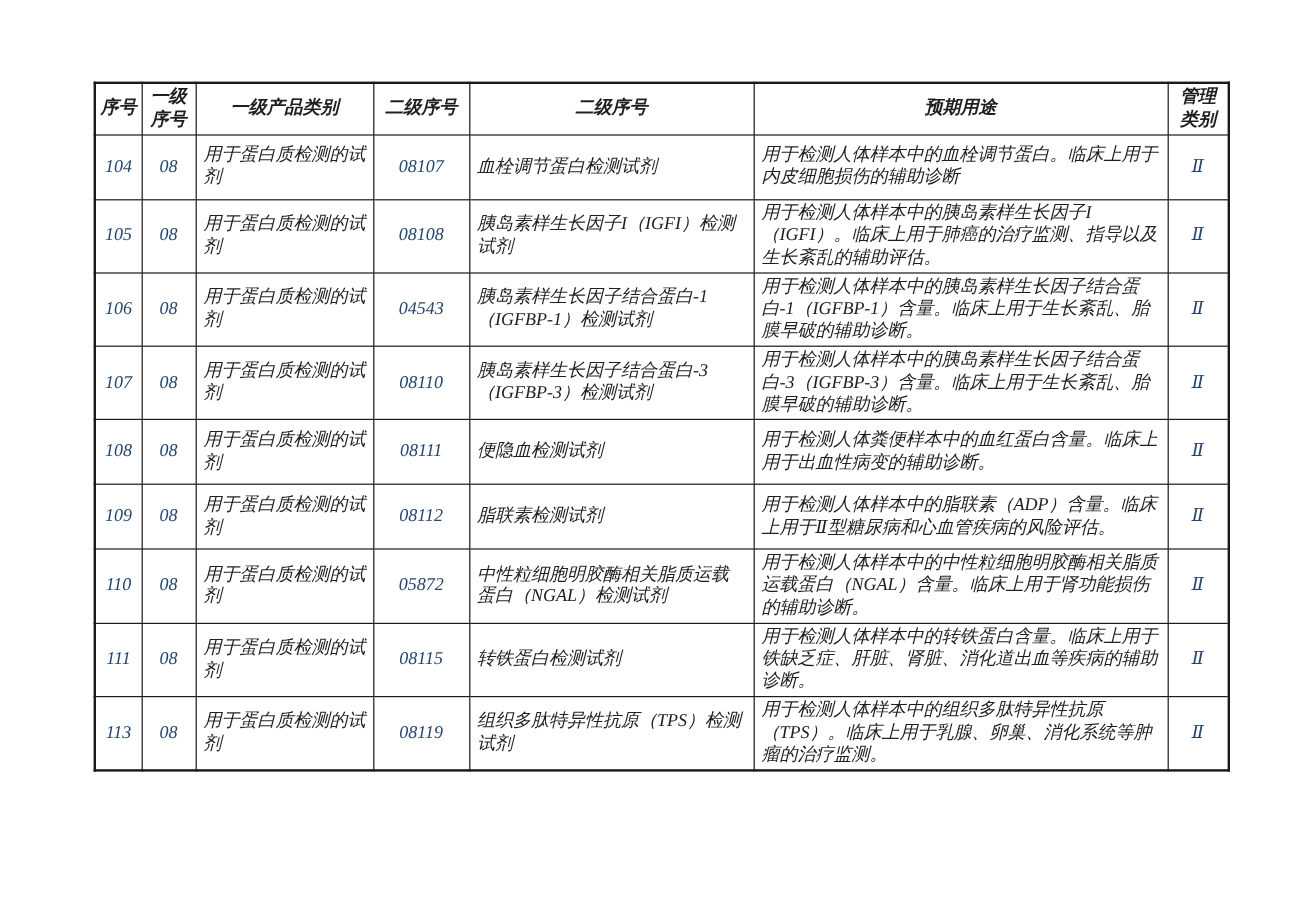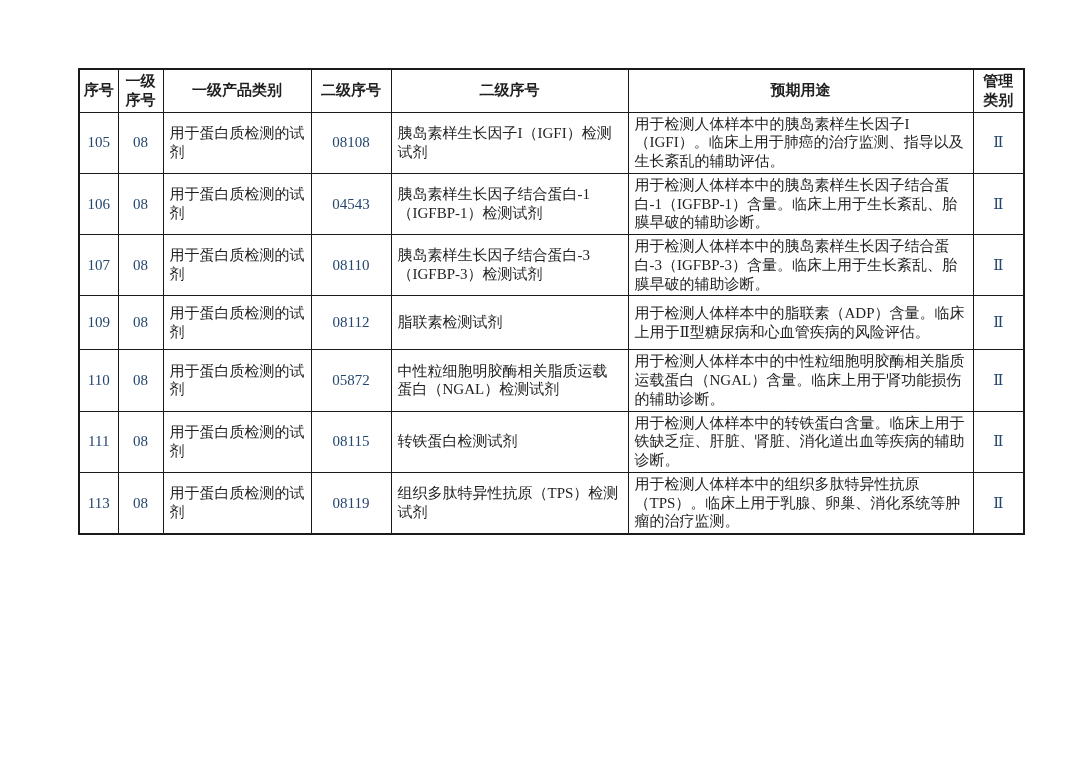--- a/index.html
+++ b/index.html
@@ -9,20 +9,21 @@
     width: 1080px;
     height: 763px;
     overflow: hidden;
     font-family: "Liberation Serif", "DejaVu Serif", serif;
   }
   .page {
     position: relative;
     width: 1080px;
     height: 763px;
     background: #ffffff;
+    font-style: italic;
   }
   table.product-table {
     position: absolute;
     left: 78px;
     top: 68px;
     width: 945px;
     border-collapse: collapse;
     table-layout: fixed;
     border: 2px solid #1a1a1a;
   }
@@ -80,20 +81,29 @@
         <th>一级序号</th>
         <th>一级产品类别</th>
         <th>二级序号</th>
         <th>二级序号</th>
         <th>预期用途</th>
         <th>管理类别</th>
       </tr>
     </thead>
     <tbody>
       <tr>
+        <td class="c-center c-num">104</td>
+        <td class="c-center c-num">08</td>
+        <td class="c-left">用于蛋白质检测的试剂</td>
+        <td class="c-center c-num">08107</td>
+        <td class="c-left">血栓调节蛋白检测试剂</td>
+        <td class="c-left">用于检测人体样本中的血栓调节蛋白。临床上用于内皮细胞损伤的辅助诊断</td>
+        <td class="c-center c-class">Ⅱ</td>
+      </tr>
+      <tr>
         <td class="c-center c-num">105</td>
         <td class="c-center c-num">08</td>
         <td class="c-left">用于蛋白质检测的试剂</td>
         <td class="c-center c-num">08108</td>
         <td class="c-left">胰岛素样生长因子I（IGFI）检测试剂</td>
         <td class="c-left">用于检测人体样本中的胰岛素样生长因子I（IGFI）。临床上用于肺癌的治疗监测、指导以及生长紊乱的辅助评估。</td>
         <td class="c-center c-class">Ⅱ</td>
       </tr>
       <tr>
         <td class="c-center c-num">106</td>
@@ -104,20 +114,29 @@
         <td class="c-left">用于检测人体样本中的胰岛素样生长因子结合蛋白-1（IGFBP-1）含量。临床上用于生长紊乱、胎膜早破的辅助诊断。</td>
         <td class="c-center c-class">Ⅱ</td>
       </tr>
       <tr>
         <td class="c-center c-num">107</td>
         <td class="c-center c-num">08</td>
         <td class="c-left">用于蛋白质检测的试剂</td>
         <td class="c-center c-num">08110</td>
         <td class="c-left">胰岛素样生长因子结合蛋白-3（IGFBP-3）检测试剂</td>
         <td class="c-left">用于检测人体样本中的胰岛素样生长因子结合蛋白-3（IGFBP-3）含量。临床上用于生长紊乱、胎膜早破的辅助诊断。</td>
+        <td class="c-center c-class">Ⅱ</td>
+      </tr>
+      <tr>
+        <td class="c-center c-num">108</td>
+        <td class="c-center c-num">08</td>
+        <td class="c-left">用于蛋白质检测的试剂</td>
+        <td class="c-center c-num">08111</td>
+        <td class="c-left">便隐血检测试剂</td>
+        <td class="c-left">用于检测人体粪便样本中的血红蛋白含量。临床上用于出血性病变的辅助诊断。</td>
         <td class="c-center c-class">Ⅱ</td>
       </tr>
       <tr>
         <td class="c-center c-num">109</td>
         <td class="c-center c-num">08</td>
         <td class="c-left">用于蛋白质检测的试剂</td>
         <td class="c-center c-num">08112</td>
         <td class="c-left">脂联素检测试剂</td>
         <td class="c-left">用于检测人体样本中的脂联素（ADP）含量。临床上用于Ⅱ型糖尿病和心血管疾病的风险评估。</td>
         <td class="c-center c-class">Ⅱ</td>

